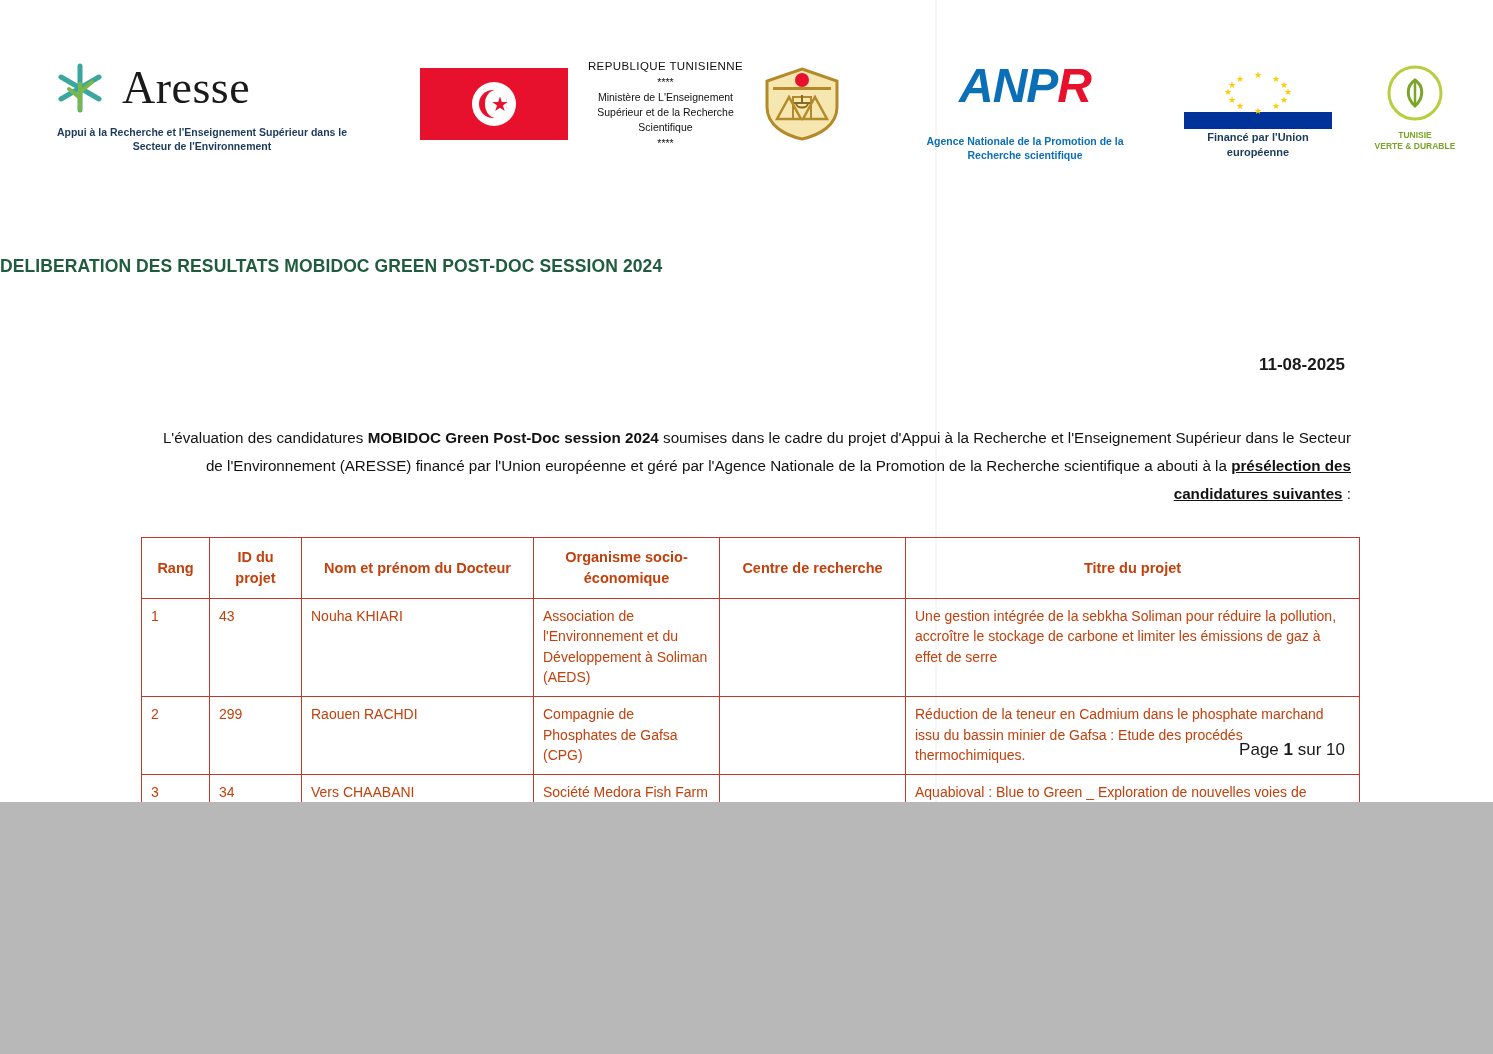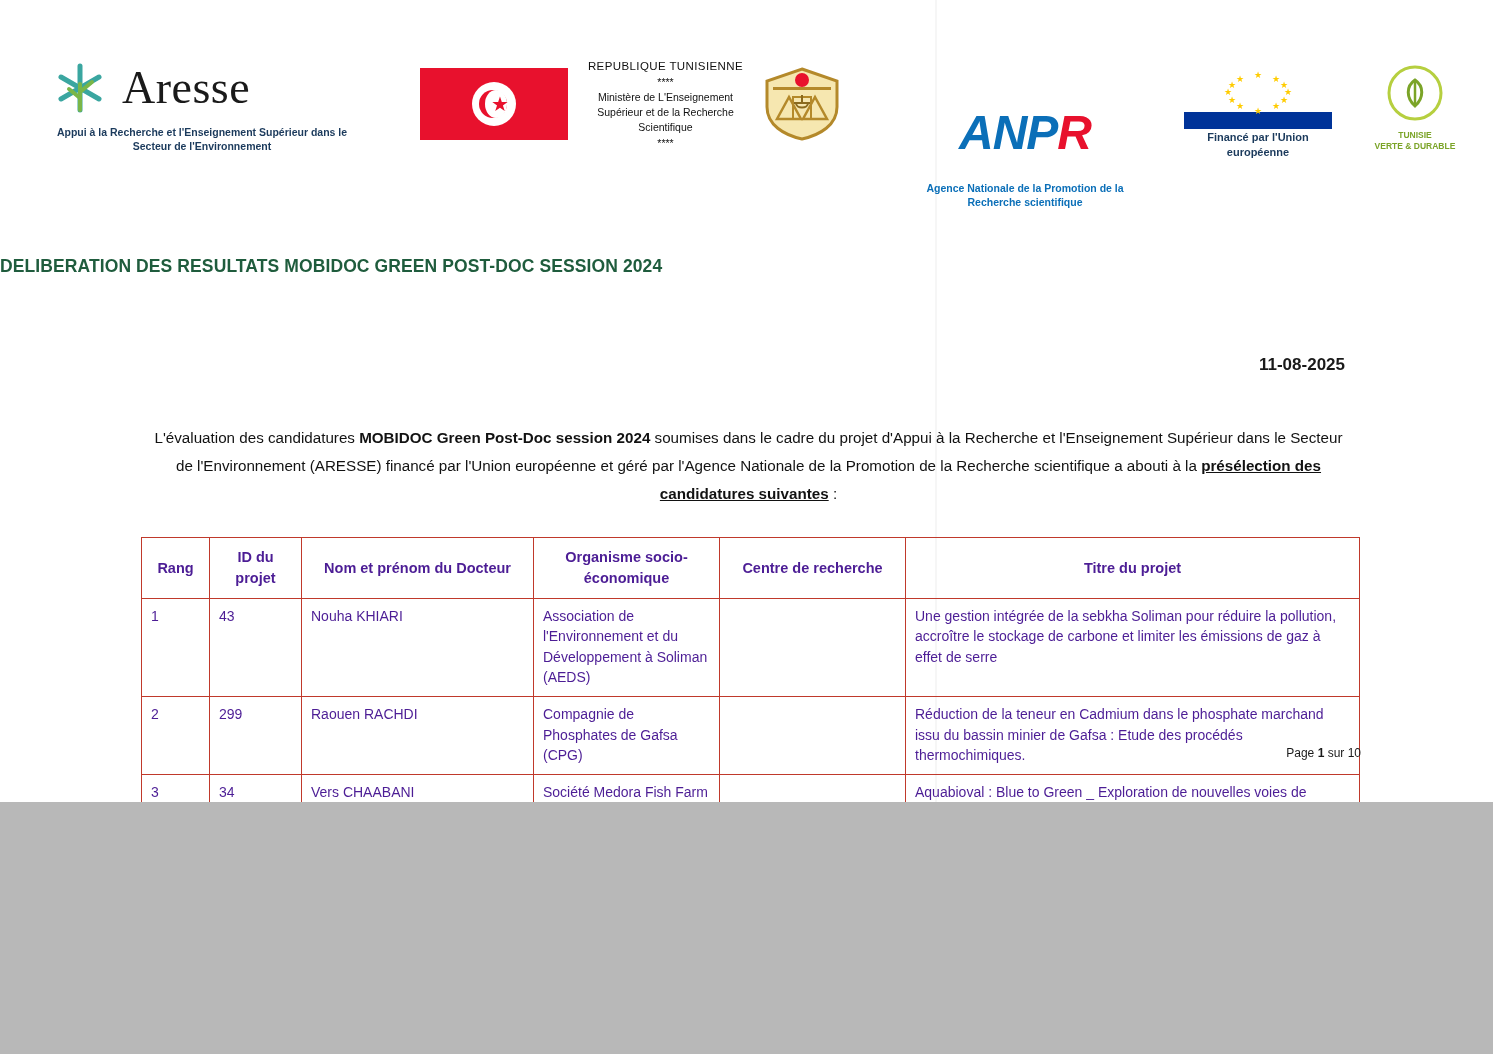--- a/index.html
+++ b/index.html
@@ -101,21 +101,20 @@
   
   .anpr { left: 905px; top: 14px; width: 240px; }
   .anpr-word {
     font-family: "Liberation Sans", sans-serif;
     font-weight: bold;
     font-style: italic;
     font-size: 48px;
     color: #0b6fb8;
     letter-spacing: -1px;
     line-height: 1;
-    margin-top: 47px;
   }
   .anpr-word .r { color: #e8112d; }
   .anpr-sub {
     margin-top: 24px;
     font-size: 10.5px;
     font-weight: bold;
     color: #0b6fb8;
     line-height: 1.35;
   }
   
@@ -159,32 +158,32 @@
     position: absolute; top: 355px; right: 148px;
     font-size: 17px; font-weight: bold; color: #1a1a1a;
   }
   
   .para {
     position: absolute;
     top: 424px; left: 146px; width: 1205px;
     font-size: 15.2px;
     line-height: 1.85;
     color: #121212;
-    text-align: center;
+    text-align: right;
   }
   .para b { font-weight: bold; }
   .para u { text-decoration: underline; font-weight: bold; }
   
   .tbl {
     position: absolute;
     top: 537px; left: 141px;
     width: 1219px;
     border-collapse: collapse;
     font-size: 14px;
-    color: #4c1d95;
+    color: #c2410c;
   }
   .tbl td, .tbl th {
     border: 1px solid #c0392b;
     vertical-align: top;
     padding: 7px 9px 9px 9px;
     line-height: 1.45;
     font-weight: normal;
   }
   .tbl thead th {
     text-align: center;
@@ -195,22 +194,22 @@
   }
   .c-rang { width: 68px; }
   .c-id { width: 92px; }
   .c-nom { width: 232px; }
   .c-org { width: 186px; }
   .c-centre { width: 186px; }
   .c-titre { width: auto; }
   
   .pagenum {
     position: absolute;
-    right: 132px; bottom: 42px;
-    font-size: 12px; color: #1a1a1a;
+    right: 148px; bottom: 42px;
+    font-size: 17px; color: #1a1a1a;
   }
   .pagenum b { font-weight: bold; }
   
   .stamp {
     position: absolute;
     left: 960px; top: 838px;
     width: 190px; height: 190px;
     pointer-events: none;
     opacity: .72;
   }

